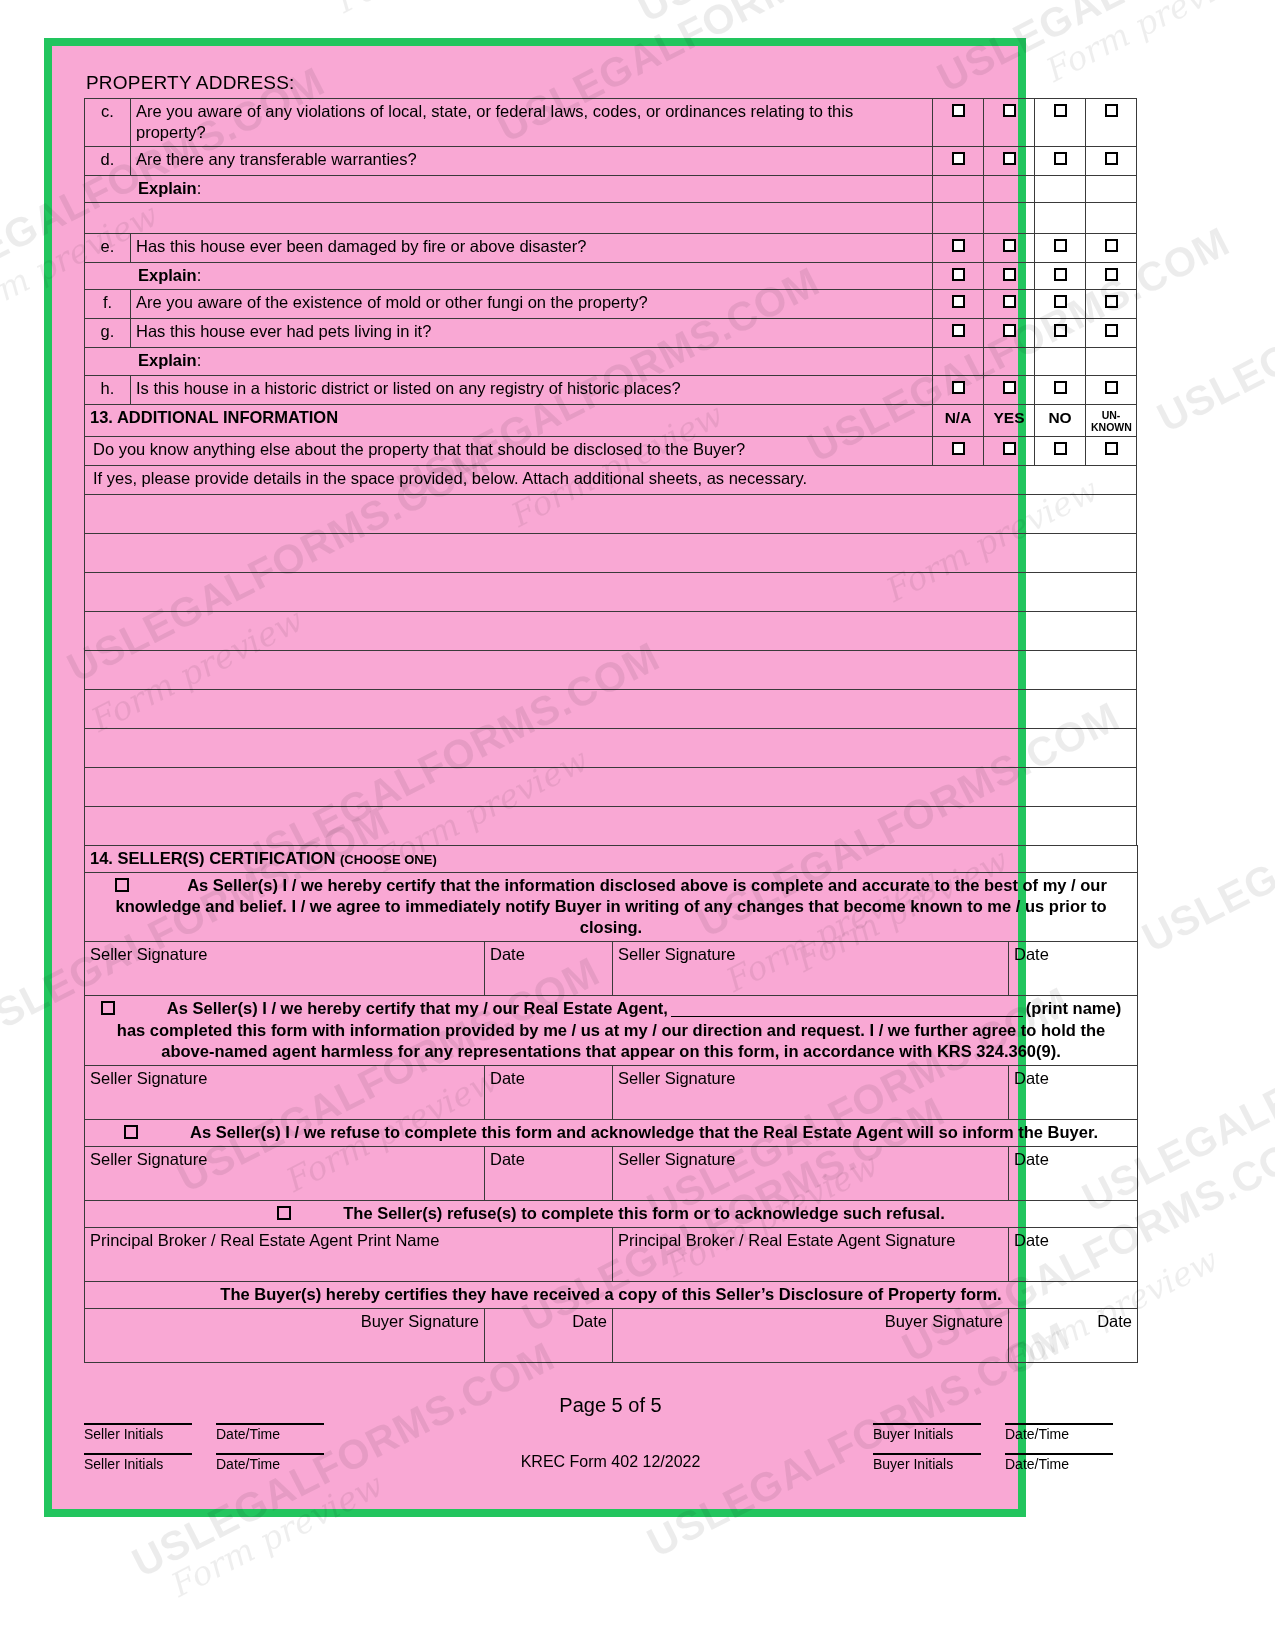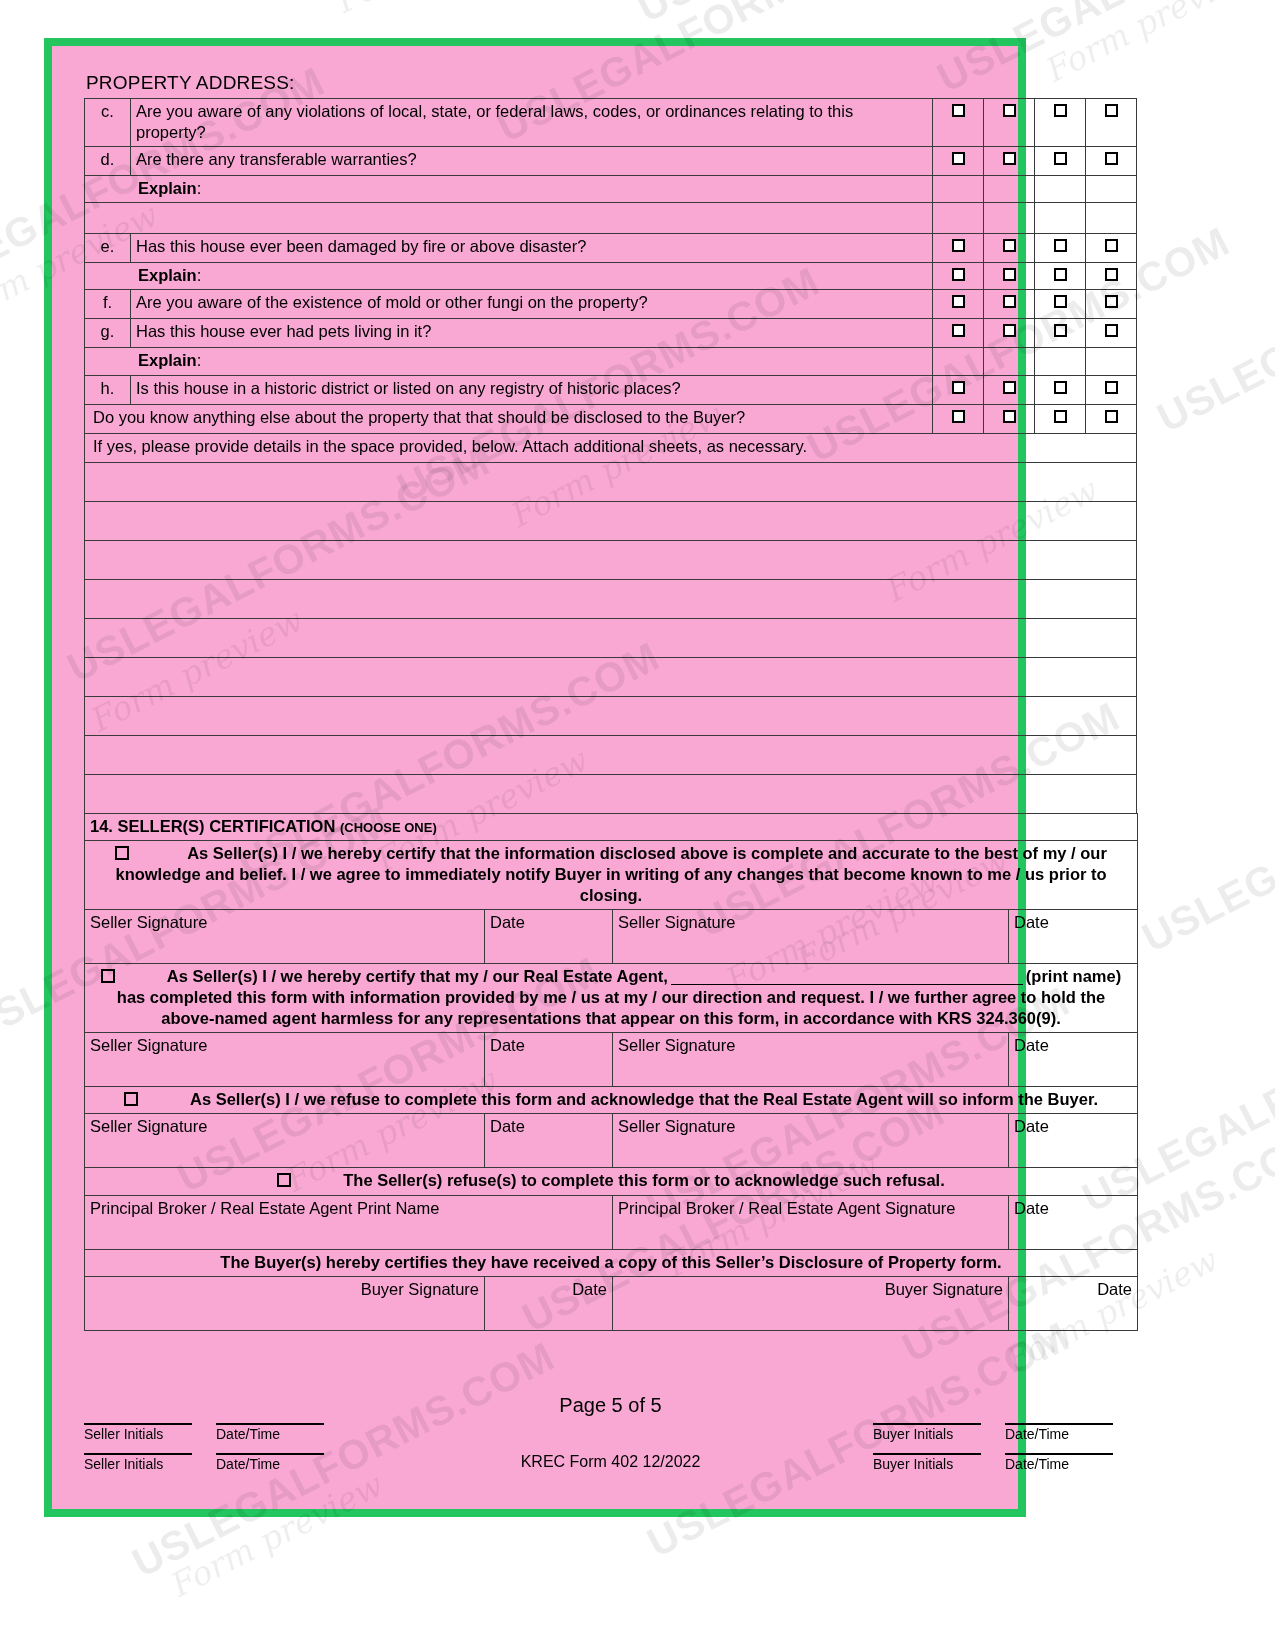--- a/index.html
+++ b/index.html
@@ -337,20 +337,30 @@
 
           <tr>
             <td class="letter">h.</td>
             <td class="qtext one-line">Is this house in a historic district or listed on any registry of historic places?</td>
             <td class="cb"><span class="box"></span></td>
             <td class="cb"><span class="box"></span></td>
             <td class="cb"><span class="box"></span></td>
             <td class="cb"><span class="box"></span></td>
           </tr>
 
+          <tr class="hdr-band">
+            <td colspan="2">13. ADDITIONAL INFORMATION</td>
+            <td class="colh">N/A</td>
+            <td class="colh">YES</td>
+            <td class="colh">NO</td>
+            <td class="colh">
+              <span class="colh-small">UN-</span>
+              <span class="colh-small">KNOWN</span>
+            </td>
+          </tr>
 
           <tr>
             <td colspan="2" class="one-line" style="padding-left:8px">Do you know anything else about the property that that should be disclosed to the Buyer?</td>
             <td class="cb"><span class="box"></span></td>
             <td class="cb"><span class="box"></span></td>
             <td class="cb"><span class="box"></span></td>
             <td class="cb"><span class="box"></span></td>
           </tr>
 
           <tr>

